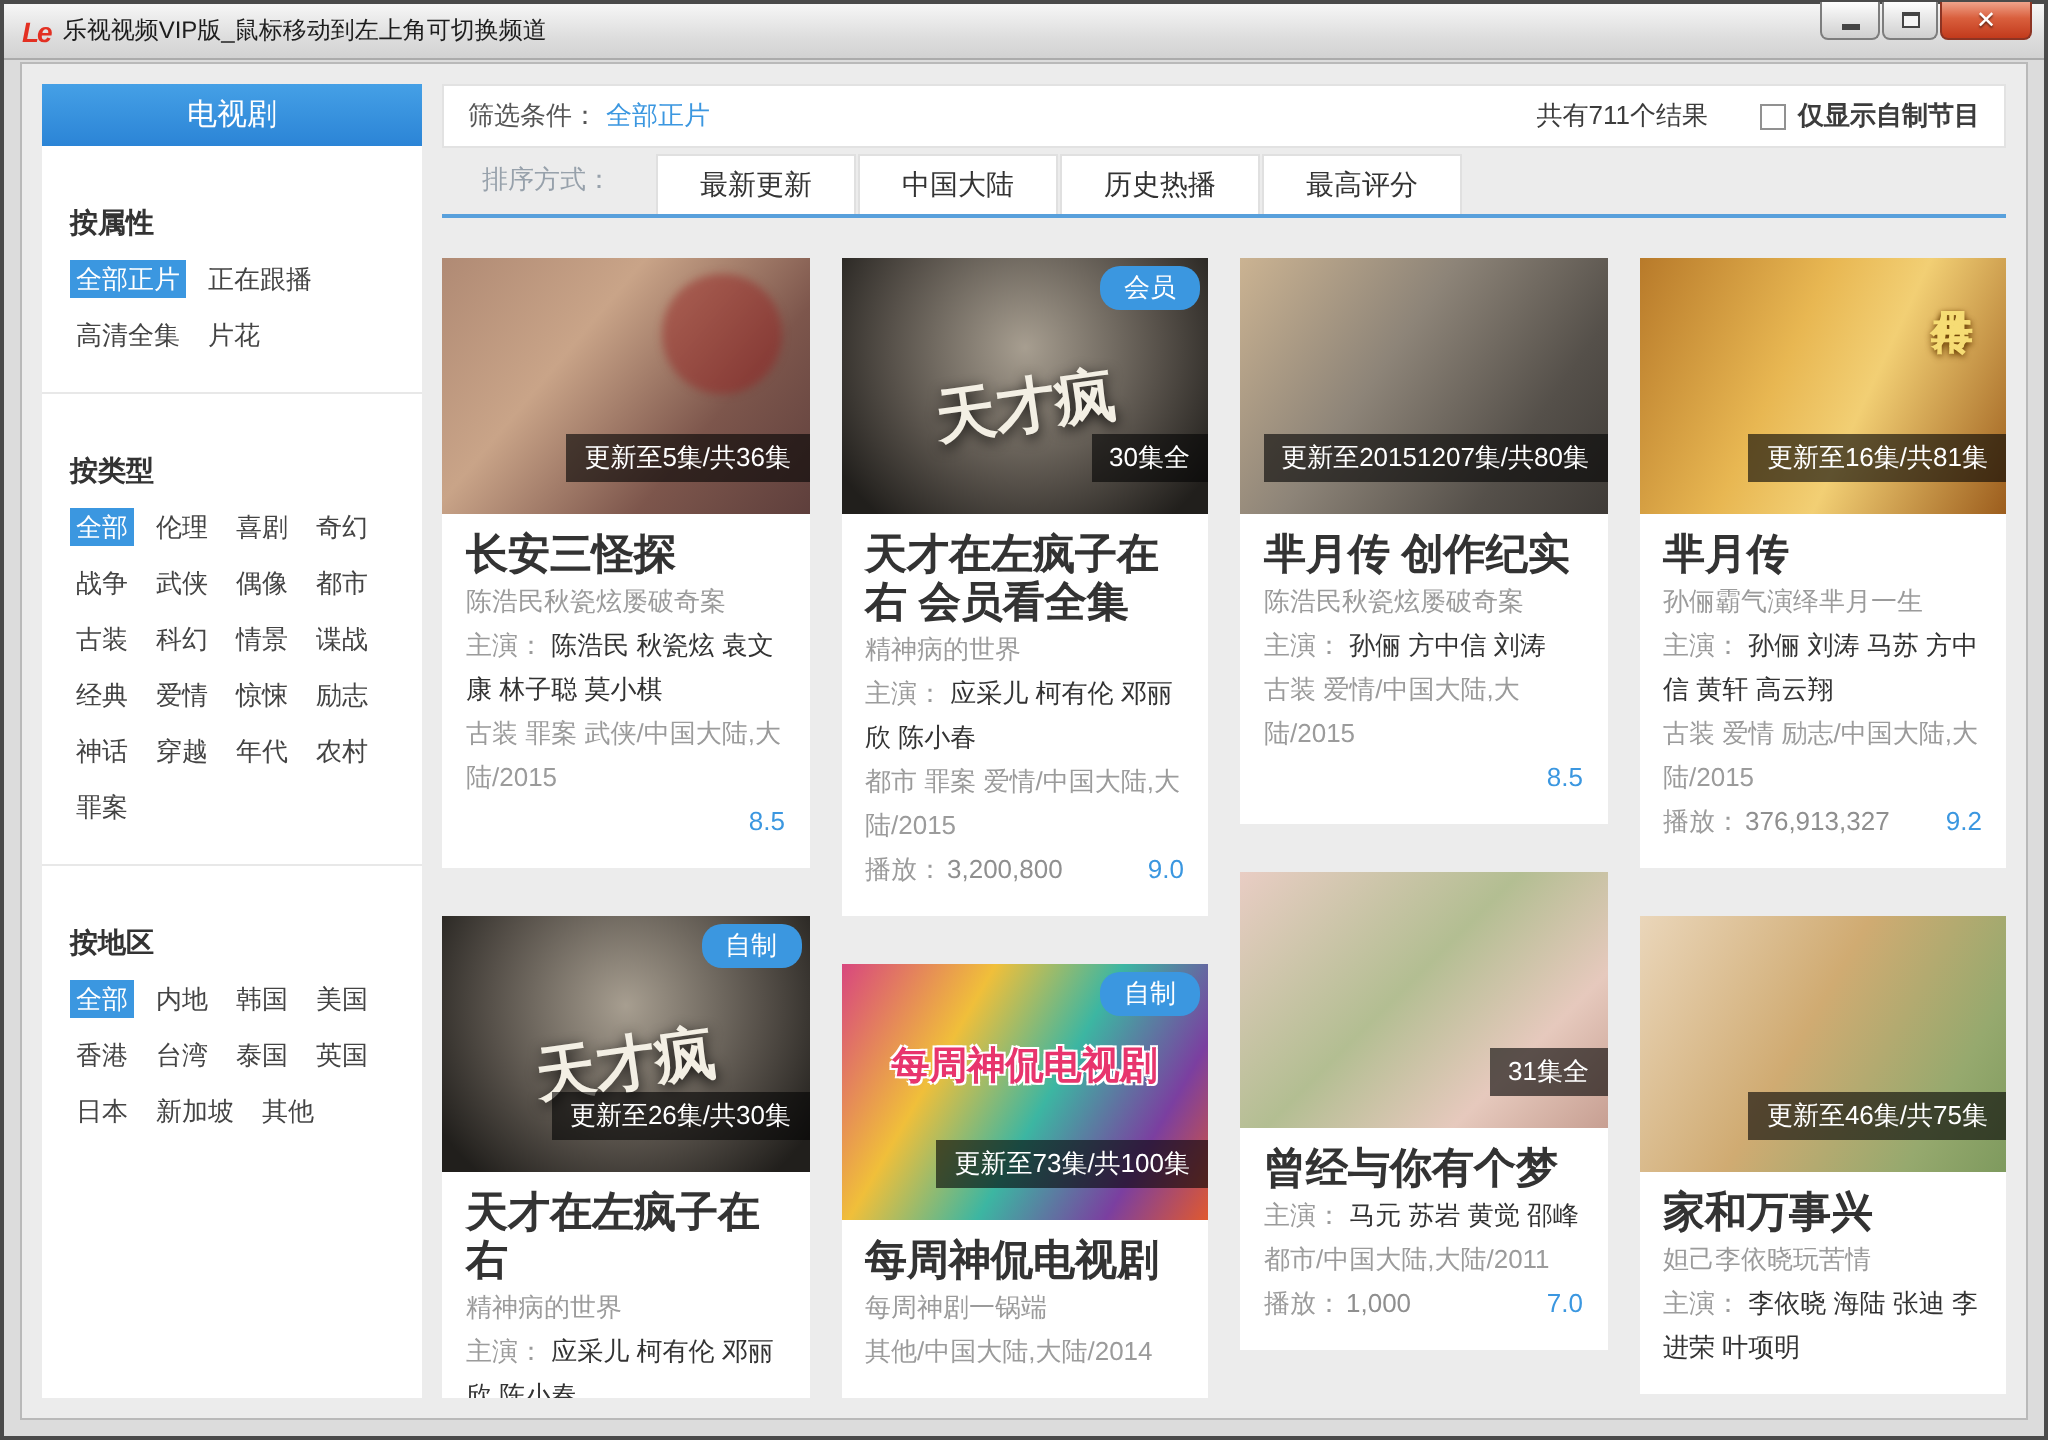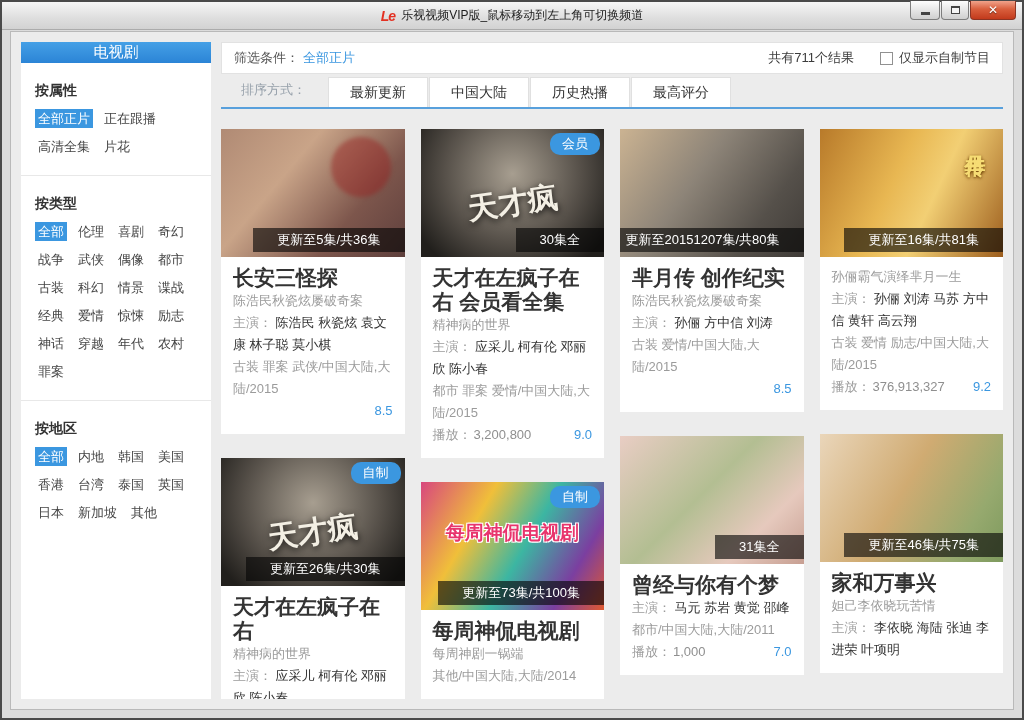--- a/index.html
+++ b/index.html
@@ -4,21 +4,21 @@
 <style>
   * { margin:0; padding:0; box-sizing:border-box; }
   html,body { width:1024px; height:720px; overflow:hidden; background:#9a9a9a;
               font-family:"Liberation Sans","DejaVu Sans",sans-serif; }
 
   
   .window { width:1024px; height:720px; position:relative;
             background:#dcdcdc; border:2px solid #4a4a4a; }
   .titlebar { height:28px; background:linear-gradient(#f6f6f6,#dedede 60%,#d2d2d2);
               border-bottom:1px solid #ababab; display:flex; align-items:center;
-              padding:0 9px; position:relative;justify-content:center; }
+              padding:0 9px; position:relative; }
   .le-logo { color:#e33022; font-weight:bold; font-size:14px; font-style:italic;
              margin-right:6px; letter-spacing:-1px; }
   .win-title { font-size:12px; color:#1d1d1d; }
   .win-controls { position:absolute; top:-1px; right:6px; display:flex; }
   .wbtn { height:19px; border:1px solid #7d7d7d; border-top:none; margin-left:1px;
           border-radius:0 0 4px 4px; background:linear-gradient(#fdfdfd,#e8e8e8 45%,#cfcfcf);
           display:flex; align-items:center; justify-content:center; cursor:pointer; }
   .wbtn.min { width:30px; } .wbtn.max { width:28px; }
   .wbtn.close { width:46px; background:linear-gradient(#f0a38b,#d95f3d 45%,#c23a1c);
                 border-color:#8c3category3,#8c3423; border-color:#8c3423; }
@@ -27,63 +27,63 @@
   .glyph-close { color:#fff; font-size:12px; font-weight:bold; text-shadow:0 1px 1px rgba(0,0,0,.5); }
 
   
   .app { position:absolute; top:29px; left:8px; right:8px; bottom:8px;
          background:#ececec; border:1px solid #b9b9b9; display:flex;
          padding:10px; overflow:hidden; }
 
   
   .sidebar { width:190px; background:#fff; margin-right:10px; flex:none;
              overflow:hidden; }
-  .side-header { height:21px; background:linear-gradient(#45a0e6,#2b84d6);
+  .side-header { height:31px; background:linear-gradient(#45a0e6,#2b84d6);
                  color:#fff; font-size:15px; display:flex; align-items:center;
                  justify-content:center; cursor:pointer; }
-  .side-section { padding:9px 14px 10px; }
+  .side-section { padding:20px 14px 10px; }
   .side-section + .side-section { border-top:1px solid #e8e8e8; }
   .side-sec-title { font-size:14px; font-weight:bold; color:#333; margin:10px 0 9px; }
   .side-items { font-size:13px; color:#444; line-height:1; }
   .side-item { display:inline-block; padding:3px 3px; margin:0 8px 9px 0;
                cursor:pointer; white-space:nowrap; }
   .side-item.sel { background:#3b97e0; color:#fff; }
 
   
   .main { flex:1; display:flex; flex-direction:column; min-width:0; }
   .filterbar { height:32px; background:#fff; border:1px solid #e2e2e2;
                display:flex; align-items:center; padding:0 12px; font-size:13px;
                color:#555; flex:none; }
   .filter-value { color:#3b97e0; margin-left:4px; cursor:pointer; }
   .filter-right { margin-left:auto; display:flex; align-items:center; color:#3c3c3c; }
   .result-count { margin-right:26px; }
   .checkbox { width:13px; height:13px; border:1px solid #919191; background:#fff;
               display:inline-block; margin-right:6px; cursor:pointer; }
-  .checkbox-label { cursor:pointer; }
+  .checkbox-label { cursor:pointer;font-weight:bold; }
 
   .sortbar { margin-top:3px; display:flex; align-items:flex-end;
              border-bottom:2px solid #58a0dc; flex:none; }
   .sort-label { font-size:13px; color:#97a1ab; padding:0 22px 8px 20px; }
   .sort-tab { width:100px; height:30px; background:#fff; border:1px solid #e0e0e0;
               border-bottom:none; display:flex; align-items:center; justify-content:center;
               font-size:14px; color:#333; cursor:pointer; margin-right:1px; }
   .sort-tab.active { background:#fff; font-weight:normal; }
 
   
   .cards-area { margin-top:20px; display:flex; flex:1; min-height:0; overflow:hidden; }
   .card-col { width:184px; margin-right:16px; display:flex; flex-direction:column; }
   .card-col:last-child { margin-right:0; }
   .card { background:#fff; margin-bottom:24px; cursor:pointer; flex:none; }
   .poster { height:128px; position:relative; overflow:hidden; }
   .poster-text { position:absolute; left:0; right:0; top:48%; text-align:center;
                  font-weight:bold; pointer-events:none; }
   .badge-corner { position:absolute; top:4px; right:4px; background:#3b97e0; color:#fff;
                   font-size:13px; padding:2px 12px; border-radius:10px; }
-  .badge-episode { position:absolute; bottom:5px; right:0; background:rgba(5,5,5,.62);
-                   color:#fff; font-size:13px; padding:3px 24px; white-space:nowrap; }
+  .badge-episode { position:absolute; bottom:16px; right:0; background:rgba(5,5,5,.62);
+                   color:#fff; font-size:13px; padding:3px 9px; white-space:nowrap; }
   .info { padding:9px 12px 12px; }
   .card-title { font-size:21px; font-weight:bold; color:#333; line-height:24px; }
   .info p { font-size:13px; line-height:22px; }
   .card-desc { color:#9b9b9b; }
   .actors-label, .plays-label, .tags { color:#9b9b9b; }
   .actors-names { color:#333; }
   .bottom-row { display:flex; font-size:13px; line-height:22px; }
   .plays-val { color:#8f8f8f; margin-left:2px; }
   .rating { color:#3b97e0; margin-left:auto; }
 
@@ -256,20 +256,21 @@
               </div>
             </article>
           </div>
           <div class="card-col">
             <article class="card">
               <div class="poster p-miyue">
                 <span class="poster-text">芈月传</span>
                 <span class="badge-episode">更新至16集/共81集</span>
               </div>
               <div class="info">
+                <h3 class="card-title">芈月传</h3>
                 <p class="card-desc">孙俪霸气演绎芈月一生</p>
                 <p class="actors"><span class="actors-label">主演：</span><span class="actors-names"> 孙俪 刘涛 马苏 方中信 黄轩 高云翔</span></p>
                 <p class="tags">古装 爱情 励志/中国大陆,大陆/2015</p>
                 <div class="bottom-row">
                   <span class="plays-label">播放：</span>
                   <span class="plays-val">376,913,327</span>
                   <span class="rating">9.2</span>
                 </div>
               </div>
             </article>

